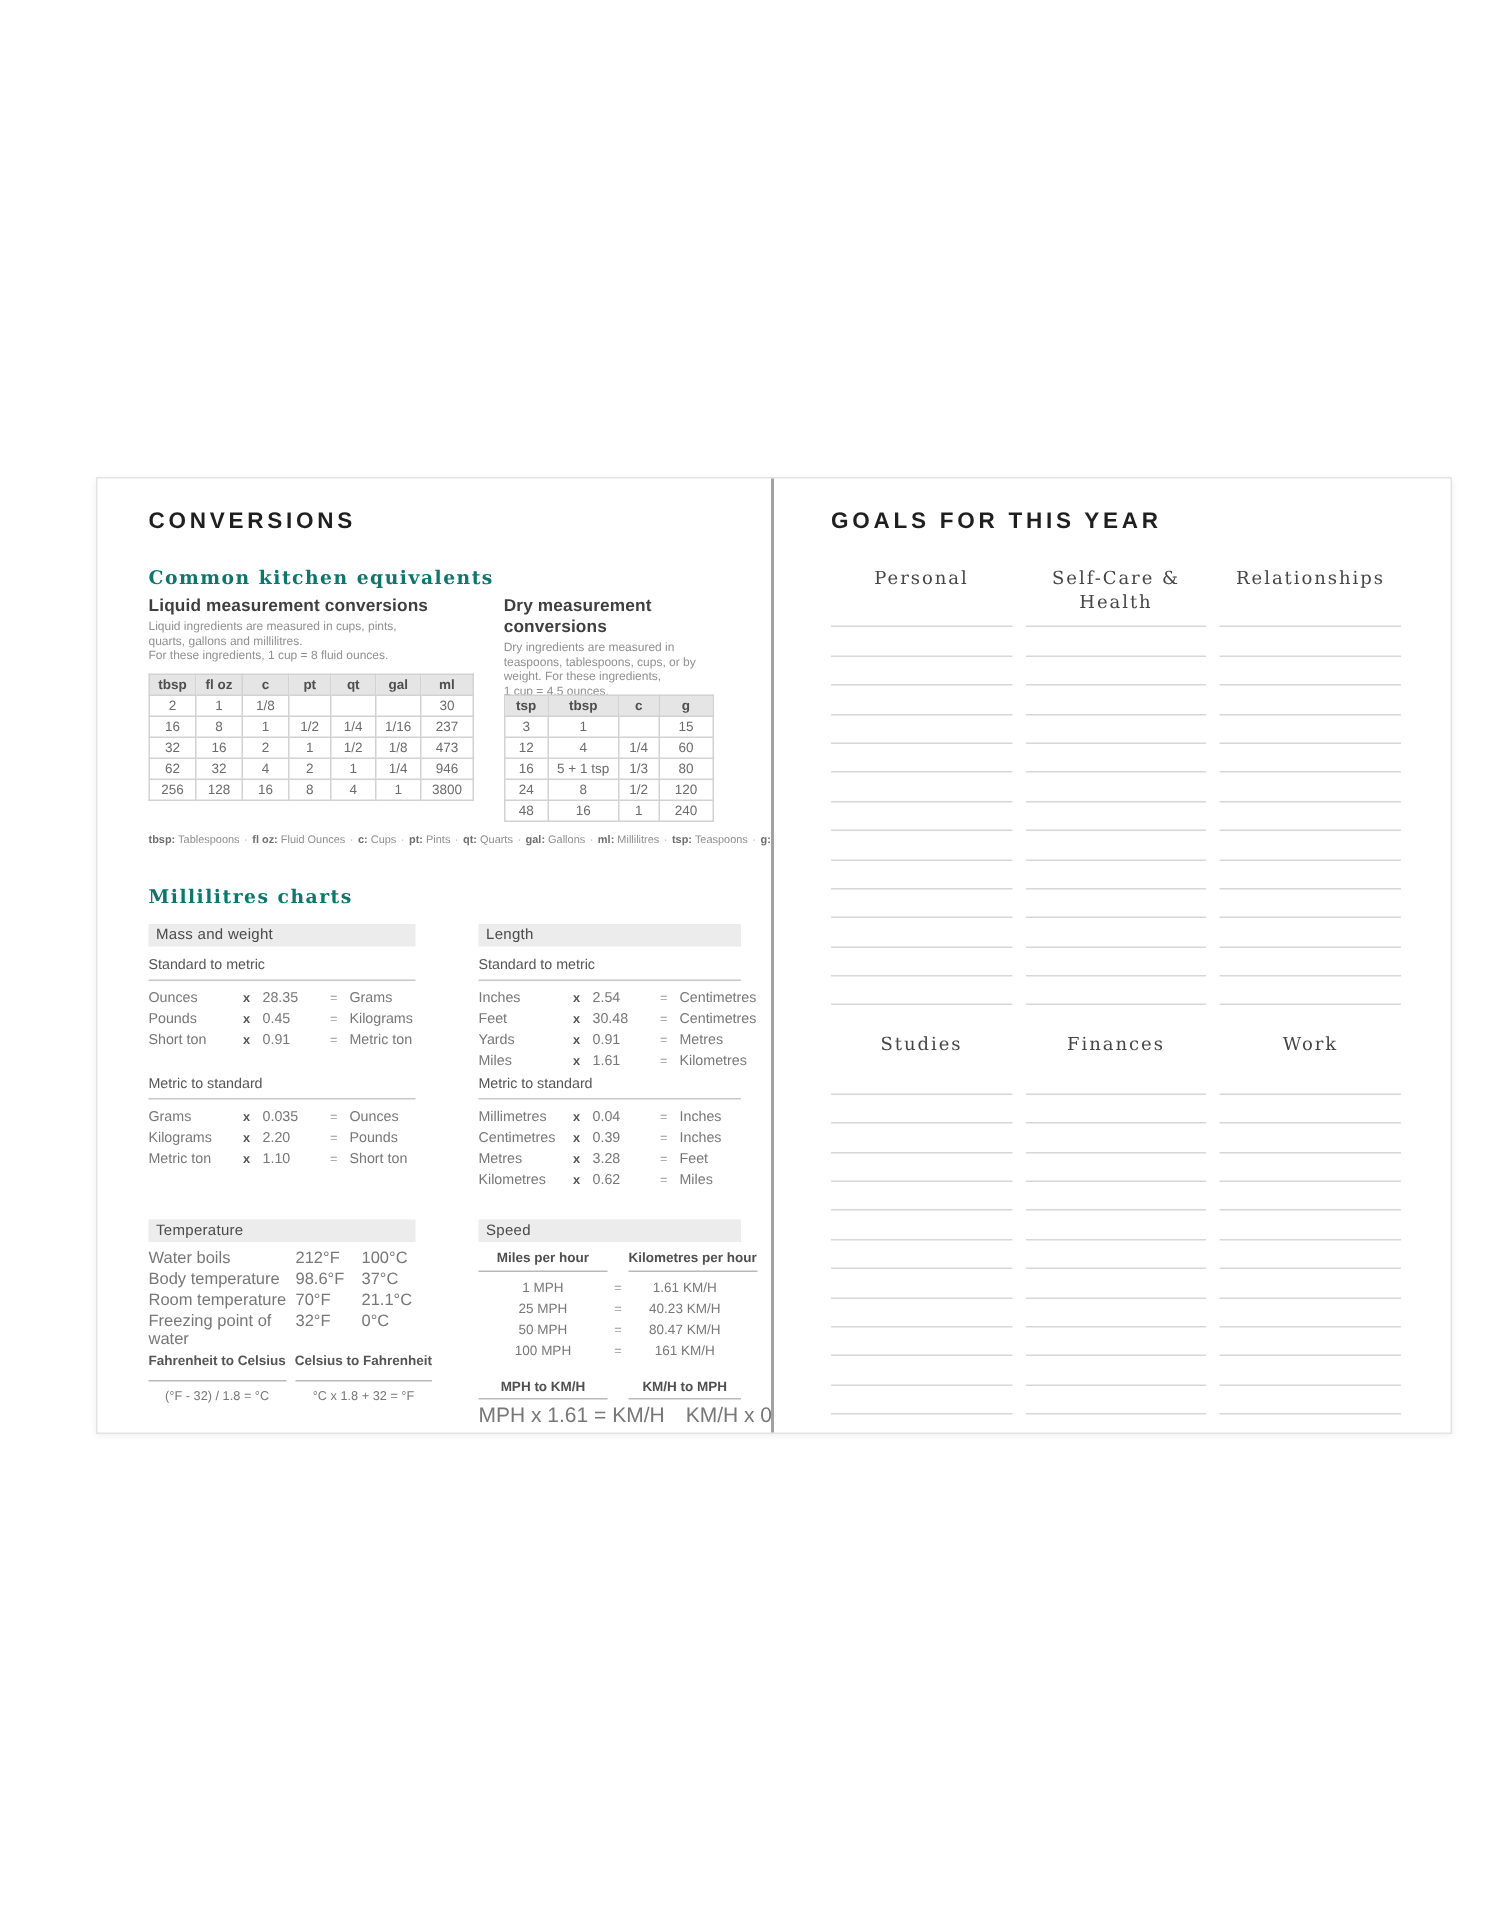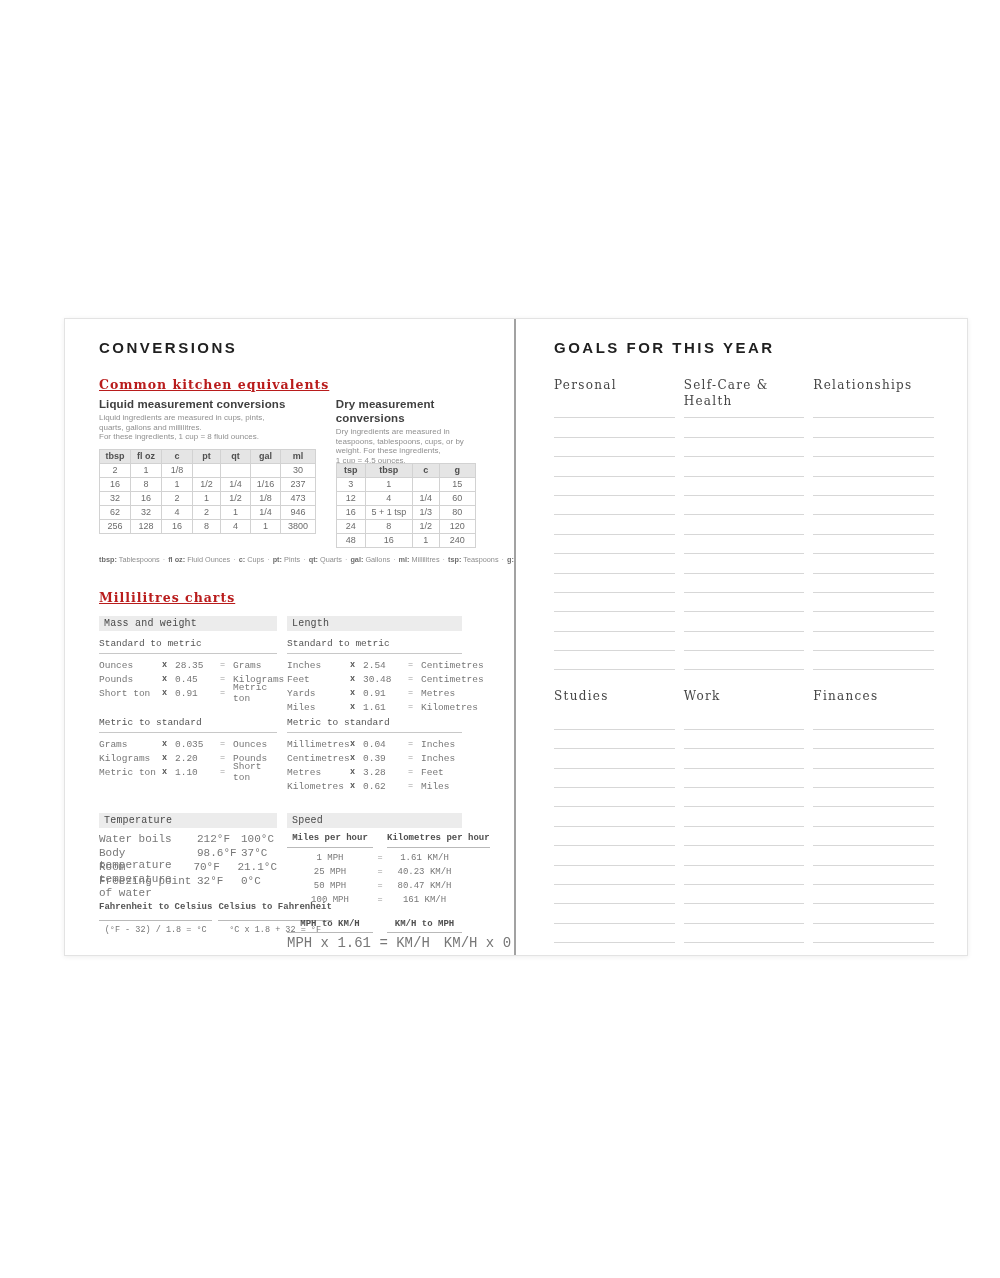--- a/index.html
+++ b/index.html
@@ -6,39 +6,39 @@
   body{width:1000px;height:1278px;position:relative;font-family:"Liberation Sans",sans-serif;-webkit-font-smoothing:antialiased;}
 
   .spread{position:absolute;left:64px;top:318px;width:904px;height:638px;display:flex;
           background:#fff;border:1px solid #e3e3e3;box-shadow:0 1px 5px rgba(0,0,0,0.07);box-sizing:border-box;}
   .page{width:452px;box-sizing:border-box;position:relative;overflow:hidden;}
   .page.left{padding:20px 34px 0 34px;border-right:2px solid #a2a2a2;}
   .page.right{padding:20px 33px 0 38px;}
 
   .page-title{font:700 15px "Liberation Sans",sans-serif;letter-spacing:2.5px;color:#1f1f1f;margin:0 0 20px 0;line-height:18px;}
 
-  .serif-head{font:700 12.5px "DejaVu Serif",serif;letter-spacing:1px;color:#b91c1c;margin:0 0 5px 0;line-height:15px;text-decoration:underline;}
+  .serif-head{font:700 12.5px "DejaVu Serif",serif;letter-spacing:1px;color:#0f766e;margin:0 0 5px 0;line-height:15px;}
 
   .kitchen-cols{display:flex;}
   .k-col{box-sizing:border-box;}
   .k-col.liquid{width:225px;margin-right:13px;}
   .k-col.dry{width:145px;}
   .k-col h3{font:700 11.5px "Liberation Sans",sans-serif;color:#3f3f3f;margin:0 0 2px 0;line-height:14px;letter-spacing:0.1px;}
   .desc{font-size:8px;color:#909090;line-height:9.5px;height:36px;overflow:hidden;}
 
   table.conv{border-collapse:collapse;table-layout:fixed;font-size:9px;color:#6b6b6b;text-align:center;}
   table.conv th{background:#e5e5e5;font-weight:700;color:#4f4f4f;}
   table.conv th,table.conv td{border:1px solid #d2d2d2;height:13px;line-height:13px;padding:0 1px;overflow:hidden;white-space:nowrap;}
 
   .legend{margin-top:7px;font-size:7.3px;color:#8e8e8e;white-space:nowrap;}
   .legend b{color:#6f6f6f;font-weight:700;}
   .legend .sep{color:#b5b5b5;margin:0 3px;}
 
   .charts-head{margin-top:26px;margin-bottom:11px;}
-  .charts-grid{display:grid;grid-template-columns:178px 175px;column-gap:10px;grid-template-rows:197px auto;font-family:Liberation Mono, monospace;}
+  .charts-grid{display:grid;grid-template-columns:178px 175px;column-gap:42px;grid-template-rows:197px auto;}
 
   .bar{background:#ececec;height:13px;line-height:13px;font-size:10px;color:#4a4a4a;padding:1px 5px;margin-bottom:5px;letter-spacing:0.2px;}
   .group{box-sizing:border-box;}
   .group.first{height:79px;}
   .subhead{font-size:9.5px;color:#555;border-bottom:1px solid #c8c8c8;padding:2px 0 4px 0;margin-bottom:4px;}
   .conv-row{display:flex;align-items:center;height:14px;font-size:9.5px;color:#777;}
   .c-label{flex:0 0 63px;}
   .c-x{flex:0 0 13px;font-weight:700;color:#555;font-size:8.5px;}
   .c-val{flex:0 0 45px;}
   .c-eq{flex:0 0 13px;color:#999;font-size:8.5px;}
@@ -58,21 +58,21 @@
   .sp-c1{flex:0 0 86px;text-align:center;}
   .sp-mid{flex:0 0 14px;text-align:center;color:#999;font-size:8.5px;}
   .sp-c2{flex:1;text-align:center;}
   .sp-head-row{height:auto;margin-top:2px;margin-bottom:3px;}
   .sp-head-row .sp-c1,.sp-head-row .sp-c2{font-weight:700;color:#4f4f4f;border-bottom:1px solid #b9b9b9;padding-bottom:4px;white-space:nowrap;}
   .sp-form-head{height:auto;margin-top:12px;margin-bottom:3px;}
   .sp-form-head .sp-c1,.sp-form-head .sp-c2{font-weight:700;color:#4f4f4f;font-size:9px;border-bottom:1px solid #b9b9b9;padding-bottom:3px;white-space:nowrap;}
   .sp-form .sp-c1,.sp-form .sp-c2{font-size:14px;white-space:nowrap;}
 
   .goals-grid{display:grid;grid-template-columns:1fr 1fr 1fr;column-gap:9px;row-gap:18px;margin-top:20px;}
-  .goal-head{font:400 12px "DejaVu Serif",serif;letter-spacing:1.3px;color:#454545;height:22px;line-height:16px;}
+  .goal-head{font:400 12px "DejaVu Serif",serif;letter-spacing:1.3px;color:#454545;text-align:center;height:22px;line-height:16px;}
   .goal-lines .line{height:18.4px;border-bottom:1px solid #d7d7d7;}
 </style>
 </head>
 <body>
 
 <div class="spread">
 
   <section class="page left">
     <h1 class="page-title">CONVERSIONS</h1>
 
@@ -500,51 +500,51 @@
             <div class="line"></div>
             <div class="line"></div>
             <div class="line"></div>
             <div class="line"></div>
             <div class="line"></div>
             <div class="line"></div>
             <div class="line"></div>
           </div>
       </div>
       <div class="goal-section">
+        <div class="goal-head">Finances</div>
+        <div class="goal-lines">
+            <div class="line"></div>
+            <div class="line"></div>
+            <div class="line"></div>
+            <div class="line"></div>
+            <div class="line"></div>
+            <div class="line"></div>
+            <div class="line"></div>
+            <div class="line"></div>
+            <div class="line"></div>
+            <div class="line"></div>
+            <div class="line"></div>
+            <div class="line"></div>
+            <div class="line"></div>
+          </div>
+      </div>
+      <div class="goal-section">
         <div class="goal-head">Work</div>
         <div class="goal-lines">
             <div class="line"></div>
             <div class="line"></div>
             <div class="line"></div>
             <div class="line"></div>
             <div class="line"></div>
             <div class="line"></div>
             <div class="line"></div>
             <div class="line"></div>
             <div class="line"></div>
             <div class="line"></div>
             <div class="line"></div>
             <div class="line"></div>
             <div class="line"></div>
           </div>
       </div>
-      <div class="goal-section">
-        <div class="goal-head">Finances</div>
-        <div class="goal-lines">
-            <div class="line"></div>
-            <div class="line"></div>
-            <div class="line"></div>
-            <div class="line"></div>
-            <div class="line"></div>
-            <div class="line"></div>
-            <div class="line"></div>
-            <div class="line"></div>
-            <div class="line"></div>
-            <div class="line"></div>
-            <div class="line"></div>
-            <div class="line"></div>
-            <div class="line"></div>
-          </div>
-      </div>
     </div>
   </section>
 
 </div>
 
 </body></html>

